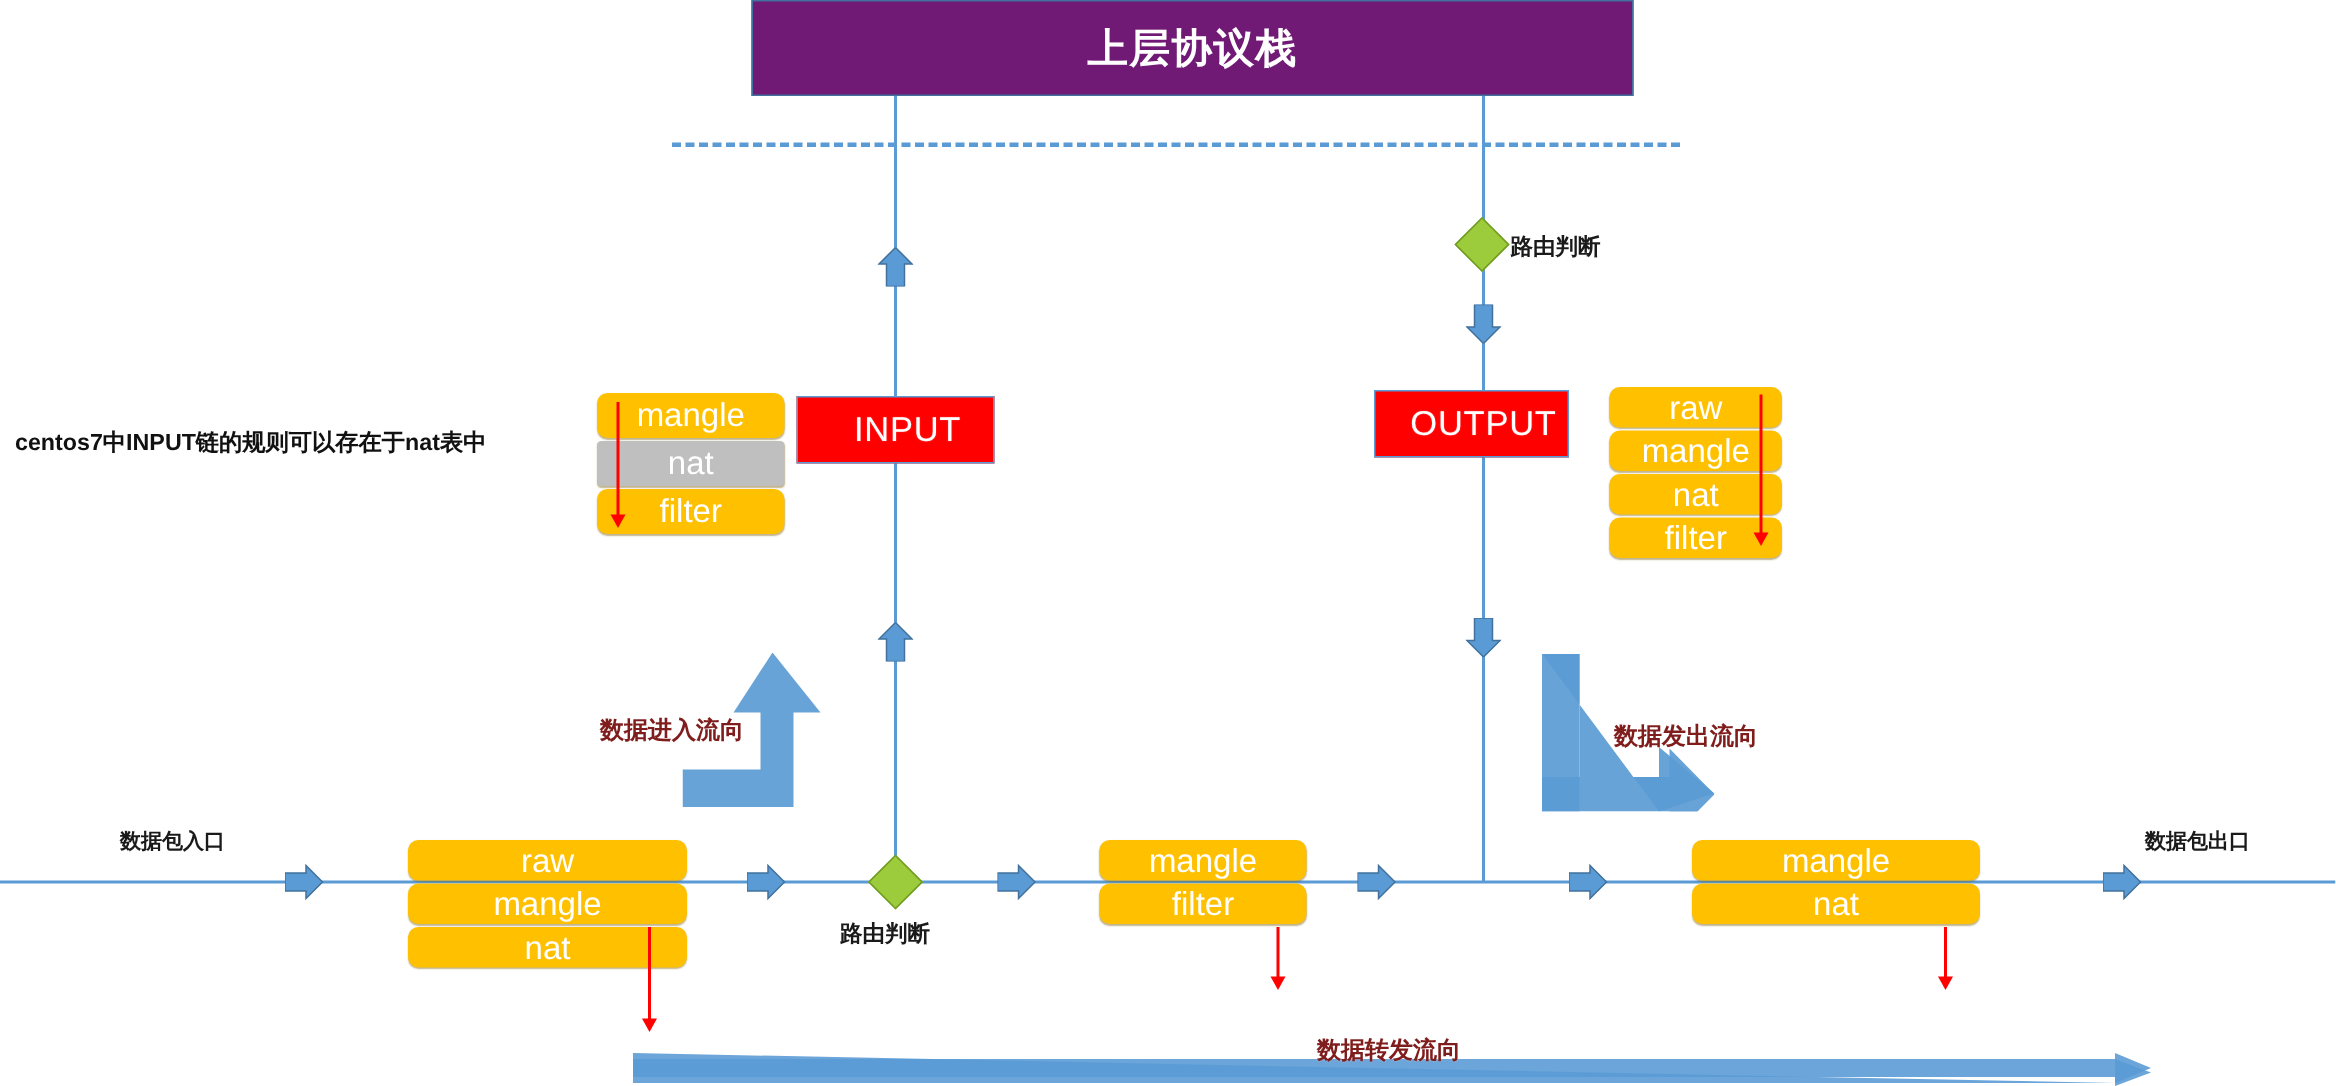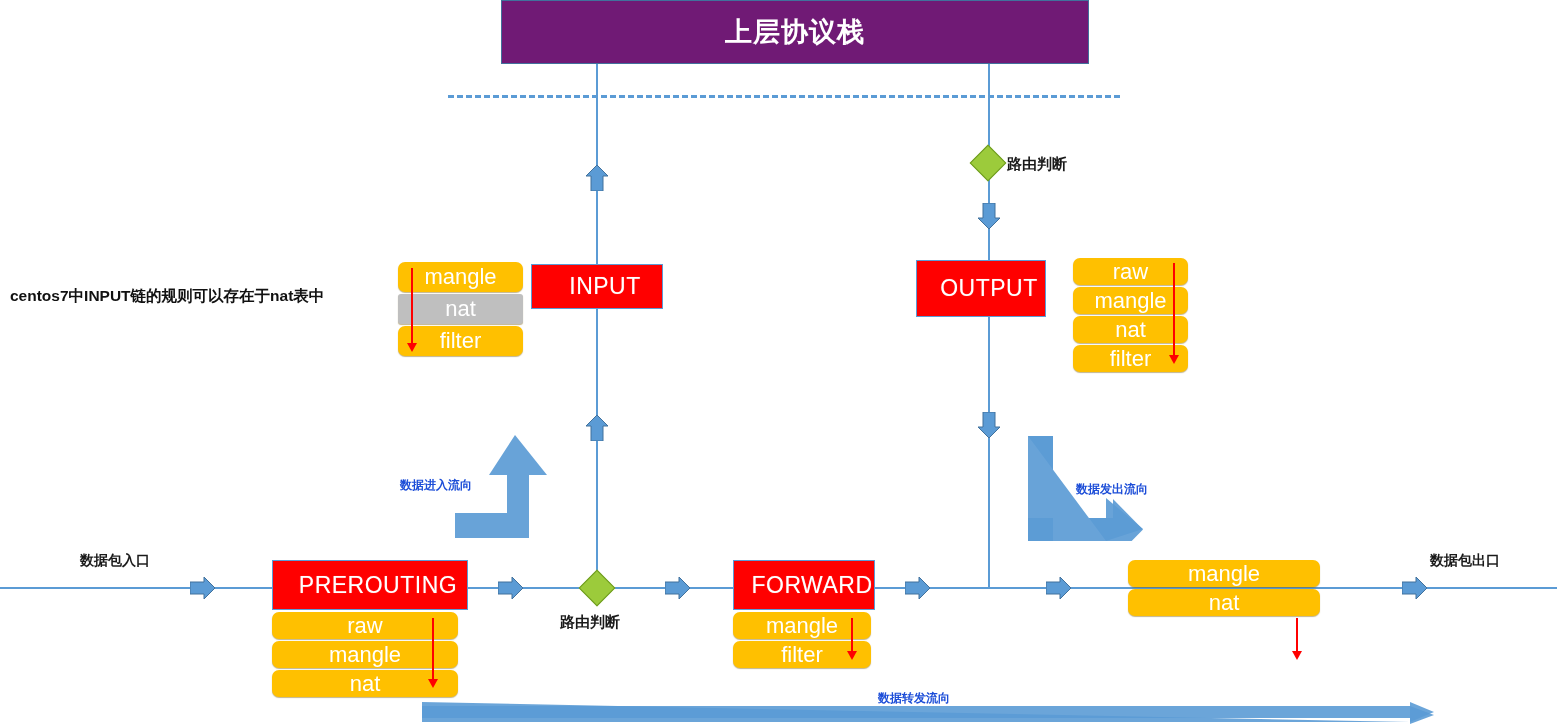--- a/index.html
+++ b/index.html
@@ -59,21 +59,21 @@
   }
   .rlabel{font-size:15px;font-weight:bold;color:#1a1a1a;white-space:nowrap;}
 
   
   .chev{width:26px;height:24px;}
   .chevdown{width:24px;height:26px;}
   .chevup{width:24px;height:26px;}
 
   
   .flowlbl{
-    color:#1d4ed8;font-size:12px;font-weight:bold;white-space:nowrap;
+    color:#7f1d1d;font-size:16px;font-weight:bold;white-space:nowrap;
     text-shadow:0 0 1px rgba(255,255,255,.6);
   }
 
   
   .plain{font-size:14px;font-weight:bold;color:#1a1a1a;white-space:nowrap;}
   .note{
     font-size:15.5px;font-weight:bold;color:#111;line-height:21px;
     white-space:nowrap;
   }
 </style>
@@ -129,21 +129,21 @@
     <div class="chain-head abs" style="left:133px;top:2px;width:132px;height:45px;">
       <span>INPUT</span>
     </div>
   </div>
 
   <div class="abs" style="left:10px;top:285px;">
     <div class="note">centos7中INPUT链的规则可以存在于nat表中</div>
   </div>
 
   <div class="abs" style="left:916px;top:258px;">
-    <div class="chain-head abs" style="left:0px;top:2px;width:130px;height:57px;">
+    <div class="chain-head abs" style="left:0px;top:2px;width:130px;height:45px;">
       <span>OUTPUT</span>
     </div>
     <div class="pillstack abs" style="left:157px;top:0px;">
       <div class="pill" style="width:115px;height:27px;">
         <span>raw</span>
       </div>
       <div class="pill" style="width:115px;height:27px;">
         <span>mangle</span>
       </div>
       <div class="pill" style="width:115px;height:27px;">
@@ -184,42 +184,36 @@
     <polygon points="0,6 14,6 14,1 25,12 14,23 14,18 0,18" fill="#5B9BD5" stroke="#41719C" stroke-width="1"></polygon>
   </svg>
   <svg class="abs chev" style="left:1402px;top:576px;" viewBox="0 0 26 24">
     <polygon points="0,6 14,6 14,1 25,12 14,23 14,18 0,18" fill="#5B9BD5" stroke="#41719C" stroke-width="1"></polygon>
   </svg>
 
   <div class="abs plain" style="left:80px;top:552px;">数据包入口</div>
   <div class="abs plain" style="left:1430px;top:552px;">数据包出口</div>
 
   <div class="abs pillstack" style="left:272px;top:560px;">
-    <div class="chain-head" style="width:196px;height:50px;">
-      <span>PREROUTING</span>
-    </div>
     <div class="pill" style="width:186px;height:27px;">
       <span>raw</span>
     </div>
     <div class="pill" style="width:186px;height:27px;">
       <span>mangle</span>
     </div>
     <div class="pill" style="width:186px;height:27px;">
       <span>nat</span>
     </div>
     <div class="redarrow" style="left:160px;top:58px;height:62px;"></div>
   </div>
 
   <div class="abs diamond" style="left:584px;top:575px;"></div>
   <div class="abs rlabel" style="left:560px;top:613px;">路由判断</div>
 
   <div class="abs pillstack" style="left:733px;top:560px;">
-    <div class="chain-head" style="width:142px;height:50px;">
-      <span>FORWARD</span>
-    </div>
     <div class="pill" style="width:138px;height:27px;">
       <span>mangle</span>
     </div>
     <div class="pill" style="width:138px;height:27px;">
       <span>filter</span>
     </div>
     <div class="redarrow" style="left:118px;top:58px;height:34px;"></div>
   </div>
 
   <div class="abs pillstack" style="left:1128px;top:560px;">

